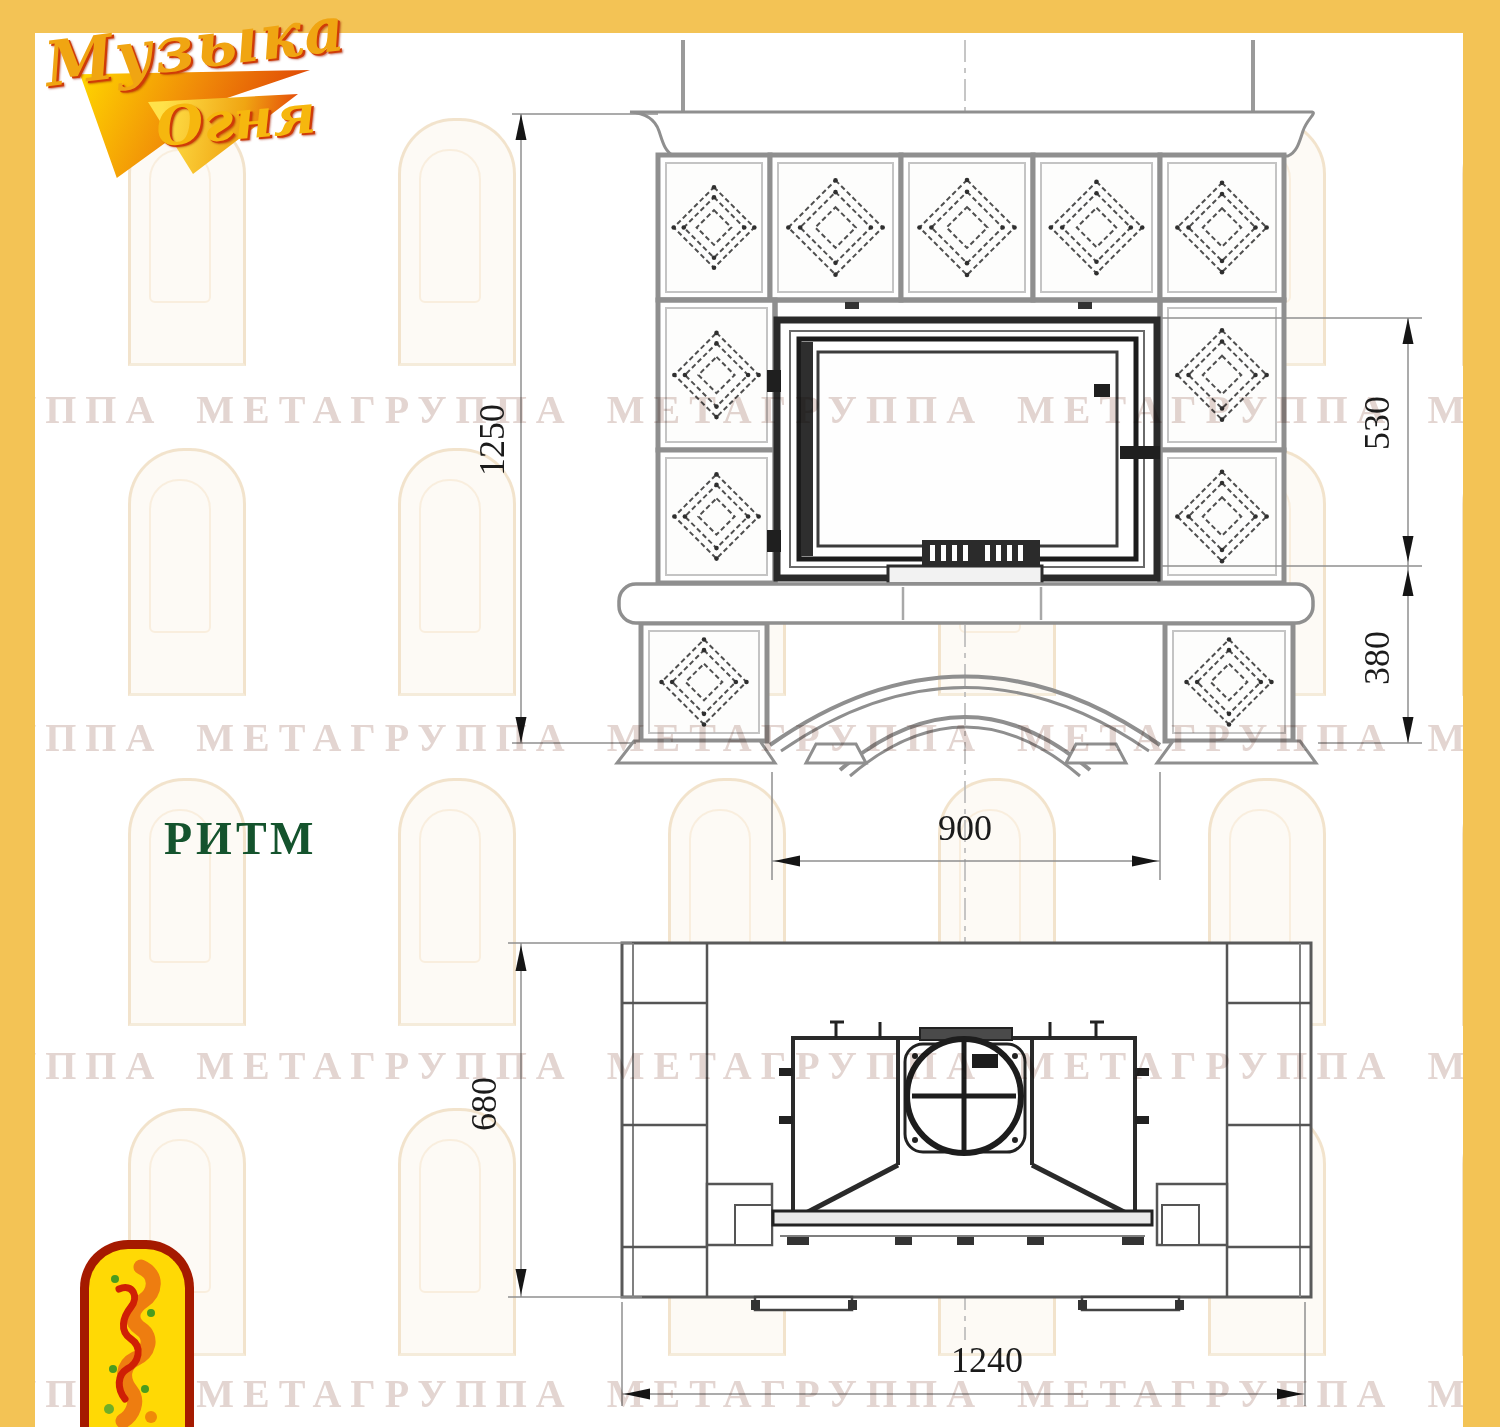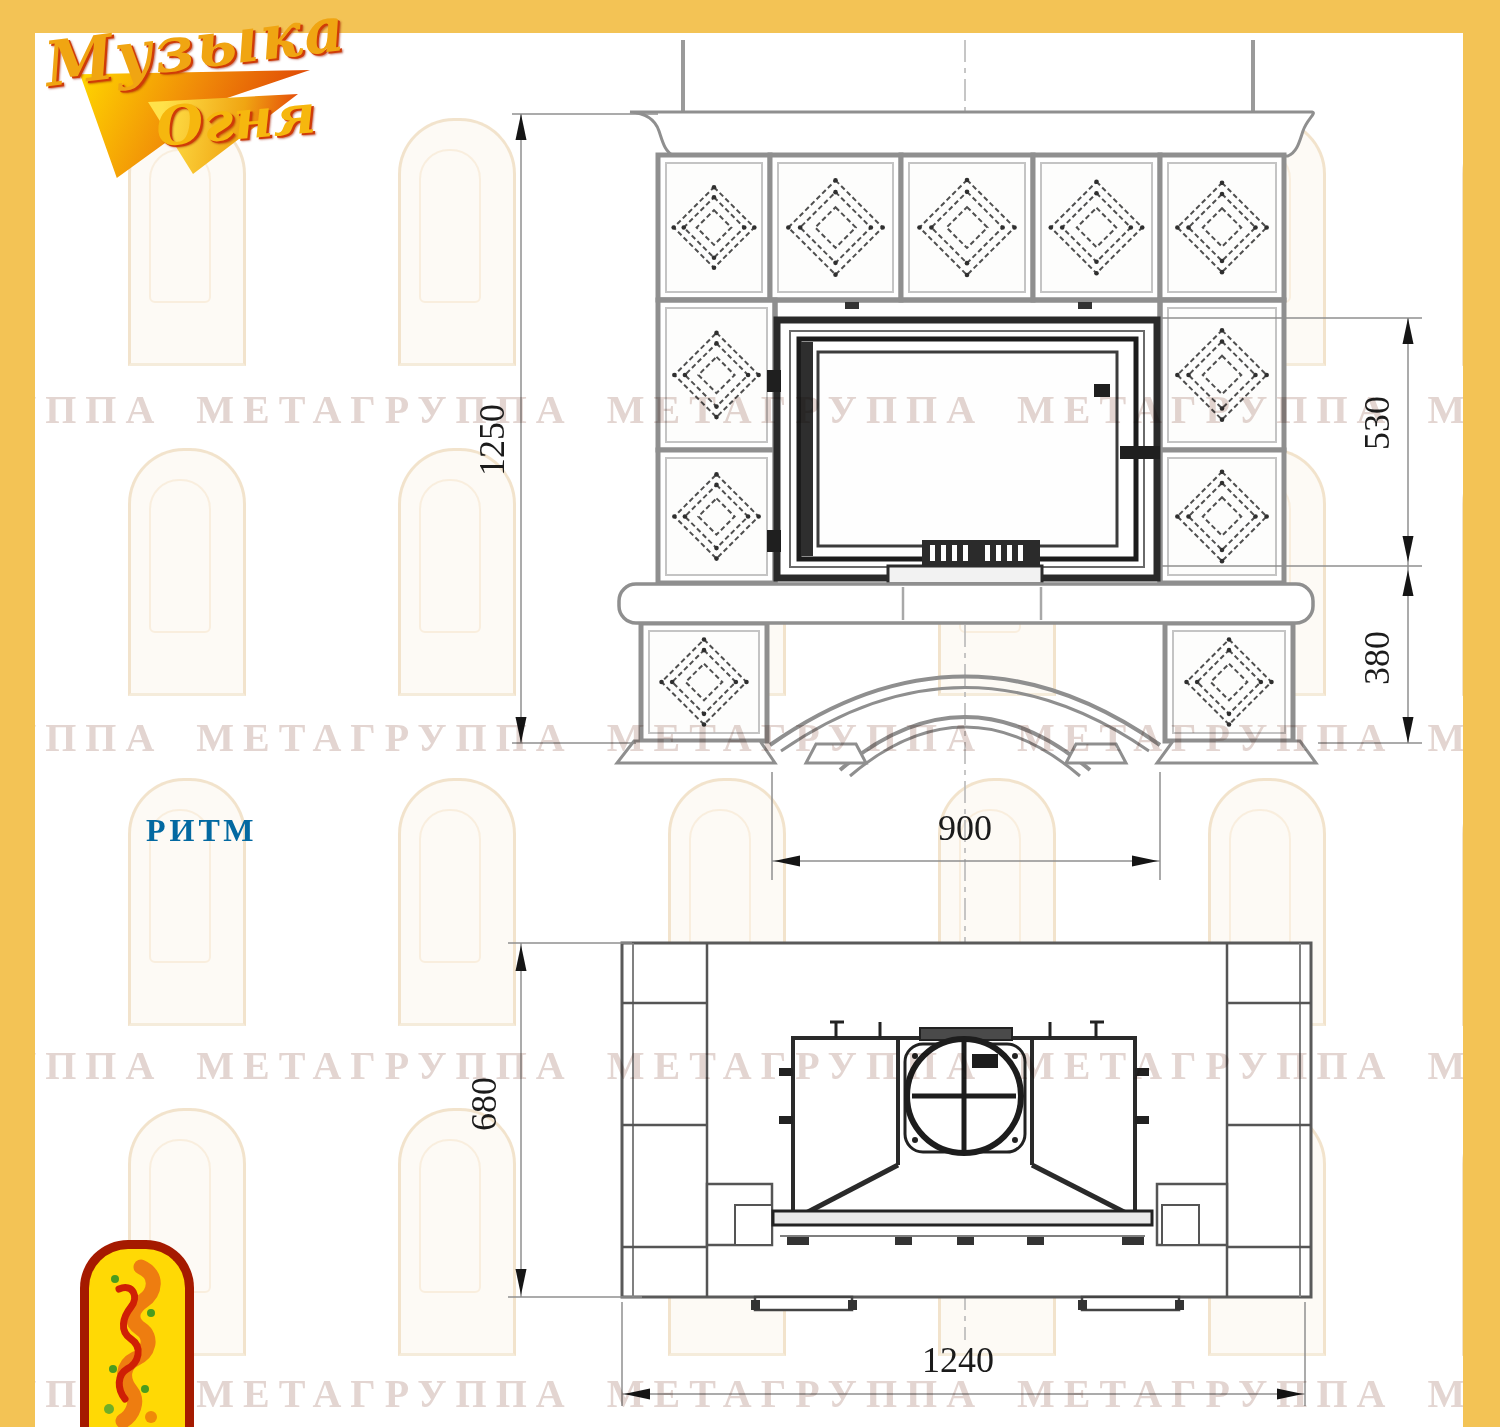--- a/index.html
+++ b/index.html
@@ -23,22 +23,22 @@
   .wm-row{position:absolute;left:-60px;width:1700px;height:44px;z-index:2;
           font-family:"Liberation Serif",serif;font-weight:bold;font-size:40px;
           letter-spacing:9px;word-spacing:14px;white-space:nowrap;overflow:hidden;
           color:rgba(186,150,140,0.40);mix-blend-mode:multiply;}
 
   
   .dim{position:absolute;z-index:3;color:#1b1b1b;font-size:36px;
        font-family:"Liberation Serif",serif;text-align:center;width:130px;line-height:40px;}
   .dim.vert{transform:rotate(-90deg);}
 
-  #model-title{position:absolute;left:146px;top:812px;z-index:3;color:#0369a1;
-       font-size:32px;font-weight:bold;letter-spacing:4px;font-family:"Liberation Serif",serif;}
+  #model-title{position:absolute;left:164px;top:812px;z-index:3;color:#14532d;
+       font-size:46px;font-weight:bold;letter-spacing:4px;font-family:"Liberation Serif",serif;}
 
   
   .frame-bar{position:absolute;background:#f3c355;z-index:4;}
   #bar-top{left:0;top:0;width:1500px;height:33px;}
   #bar-left{left:0;top:0;width:35px;height:1427px;}
   #bar-right{left:1463px;top:0;width:37px;height:1427px;}
 
   
   #brand-logo{position:absolute;left:28px;top:2px;width:290px;height:175px;z-index:5;}
   #brand-swoosh{position:absolute;left:52px;top:68px;width:230px;height:108px;
@@ -415,21 +415,21 @@
   <div class="wm-row" style="top:386px">ГРУППА МЕТАГРУППА МЕТАГРУППА МЕТАГРУППА МЕТА</div>
   <div class="wm-row" style="top:714px">ГРУППА МЕТАГРУППА МЕТАГРУППА МЕТАГРУППА МЕТА</div>
   <div class="wm-row" style="top:1042px">ГРУППА МЕТАГРУППА МЕТАГРУППА МЕТАГРУППА МЕТА</div>
   <div class="wm-row" style="top:1370px">ГРУППА МЕТАГРУППА МЕТАГРУППА МЕТАГРУППА МЕТА</div>
 
   <div class="dim vert" style="left:427px;top:420px;">1250</div>
   <div class="dim vert" style="left:1312px;top:403px;">530</div>
   <div class="dim vert" style="left:1312px;top:638px;">380</div>
   <div class="dim" style="left:900px;top:808px;">900</div>
   <div class="dim vert" style="left:419px;top:1084px;">680</div>
-  <div class="dim" style="left:893px;top:1340px;">1240</div>
+  <div class="dim" style="left:893px;top:1340px;text-align:right;">1240</div>
 
   <div id="model-title">РИТМ</div>
 
   <div id="bar-top" class="frame-bar"></div>
   <div id="bar-left" class="frame-bar"></div>
   <div id="bar-right" class="frame-bar"></div>
 
   <div id="brand-logo">
     <div id="brand-swoosh"></div>
     <div id="brand-swoosh2"></div>

